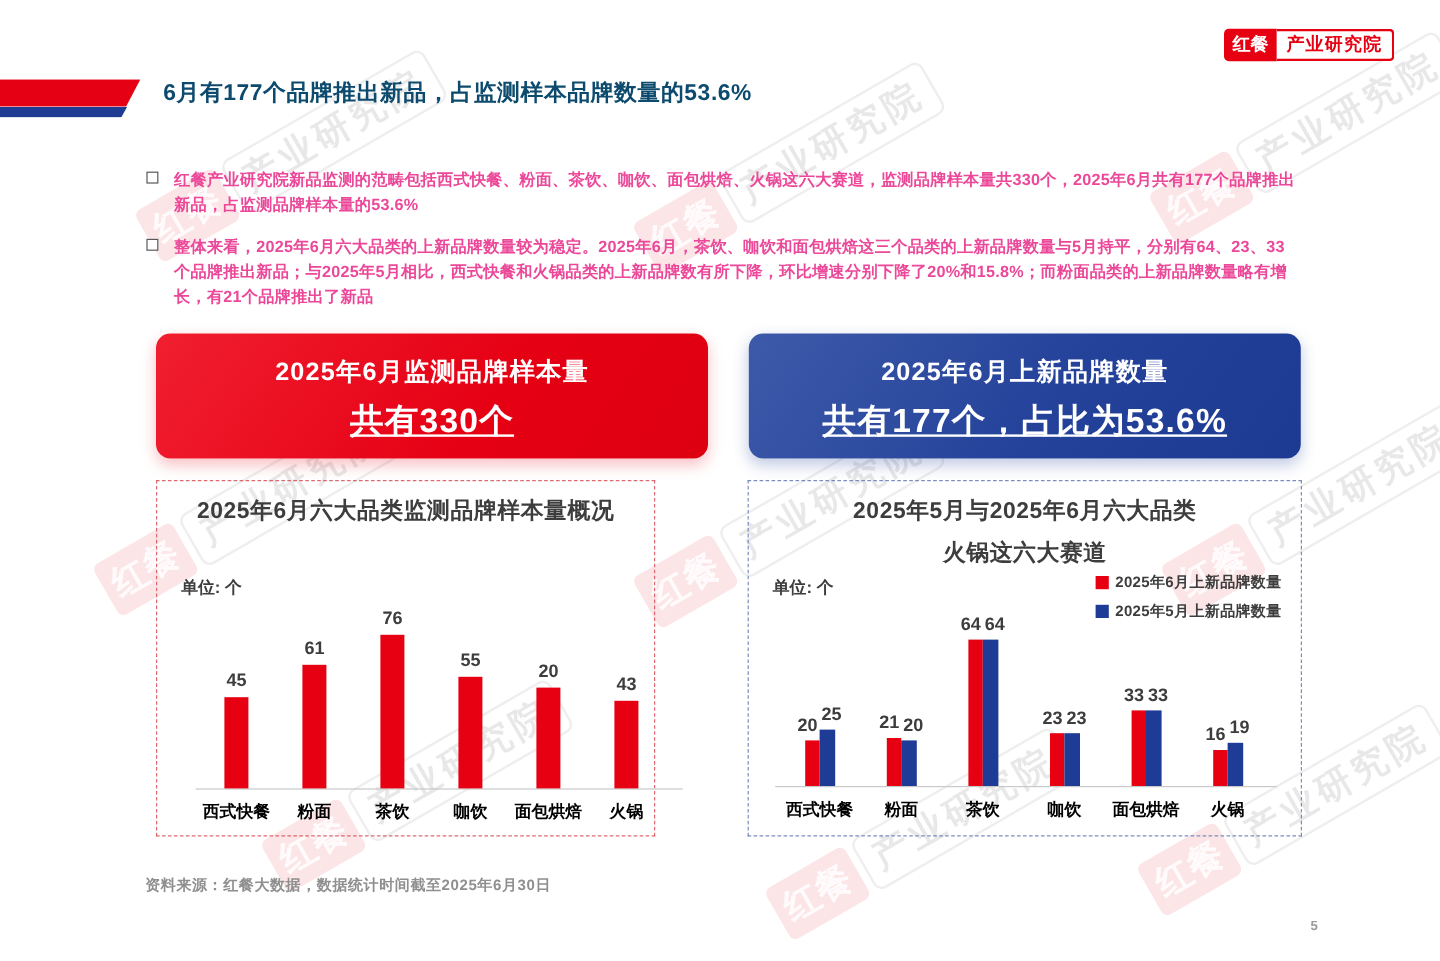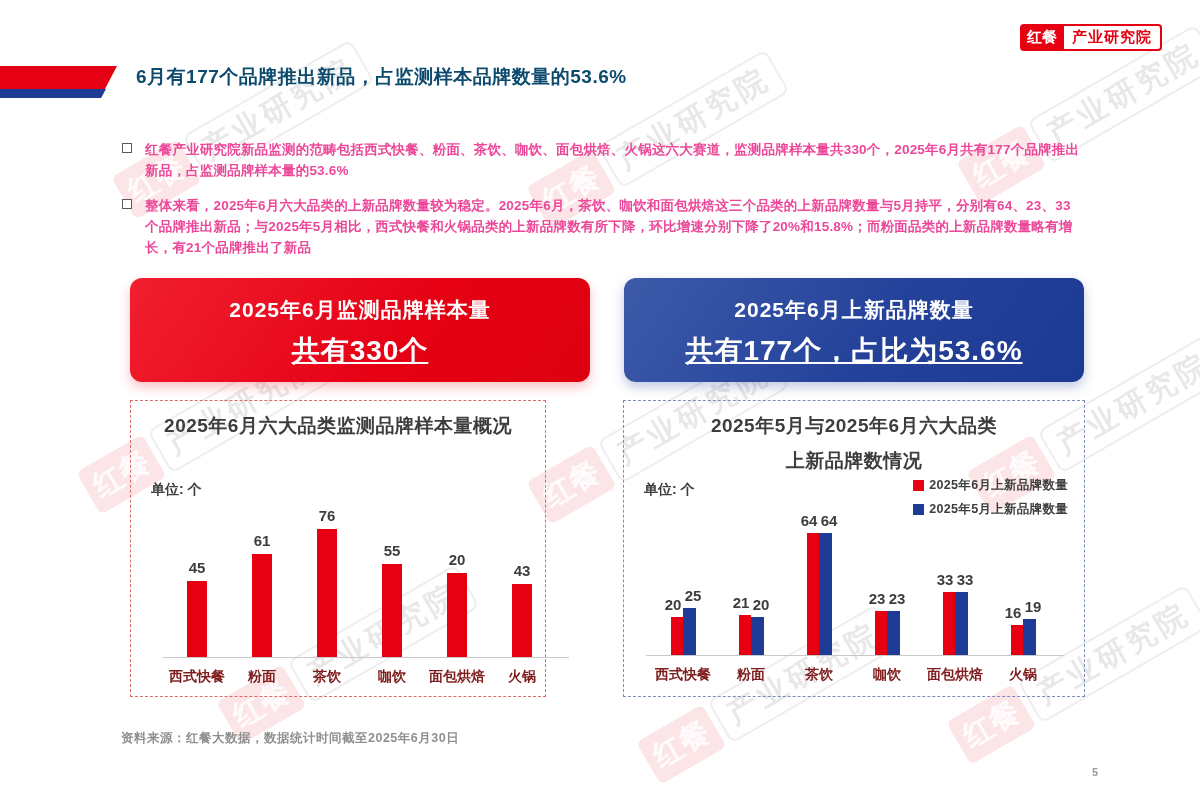--- a/index.html
+++ b/index.html
@@ -59,21 +59,21 @@
   .legend{position:absolute;right:16px;top:76px;}
   .legend .row{display:flex;align-items:center;gap:5px;margin-bottom:7px;}
   .legend .sq{width:11px;height:11px;display:inline-block;}
   .legend .lt{font-size:12.5px;font-weight:600;color:#3d3d3d;letter-spacing:0.3px;}
 
   .axis{position:absolute;height:1px;background:#c9c9c9;}
   .bar{position:absolute;}
   .vlabel{position:absolute;transform:translateX(-50%);font-size:15px;font-weight:600;
       color:#3d3d3d;white-space:nowrap;}
   .clabel{position:absolute;transform:translateX(-50%);font-size:14px;font-weight:bold;
-      color:#7f1d1d;white-space:nowrap;}
+      color:#000000;white-space:nowrap;}
 
   
   .source{position:absolute;left:121px;top:730px;font-size:12.5px;color:#8f8f8f;
       font-weight:600;letter-spacing:0.5px;}
   .pagenum{position:absolute;left:1092px;top:766px;font-size:11px;color:#9a9a9a;font-weight:bold;}
 </style>
 </head>
 <body>
 
 <div class="page">
@@ -165,21 +165,21 @@
       <div class="bar" style="left: 316px; width: 20px; top: 171.625px; height: 84.375px; background: rgb(230, 0, 18);"></div>
       <div class="vlabel" style="left: 326px; top: 149.625px;">20</div>
       <div class="clabel" style="left: 326px; top: 267px;">面包烘焙</div>
       <div class="bar" style="left: 381px; width: 20px; top: 183.438px; height: 72.5625px; background: rgb(230, 0, 18);"></div>
       <div class="vlabel" style="left: 391px; top: 161.438px;">43</div>
       <div class="clabel" style="left: 391px; top: 267px;">火锅</div>
     </div>
 
   <div class="panel right" id="chart2">
     <div class="p-title">2025年5月与2025年6月六大品类</div>
-    <div class="p-title2">上新品牌数情况</div>
+    <div class="p-title2">火锅这六大赛道</div>
     <div class="unit">单位: 个</div>
     <div class="legend">
       <div class="row">
         <span class="sq" id="lg-sq-0" style="background: rgb(230, 0, 18);"></span>
         <span class="lt">2025年6月上新品牌数量</span>
       </div>
       <div class="row">
         <span class="sq" id="lg-sq-1" style="background: rgb(30, 60, 150);"></span>
         <span class="lt">2025年5月上新品牌数量</span>
       </div>

